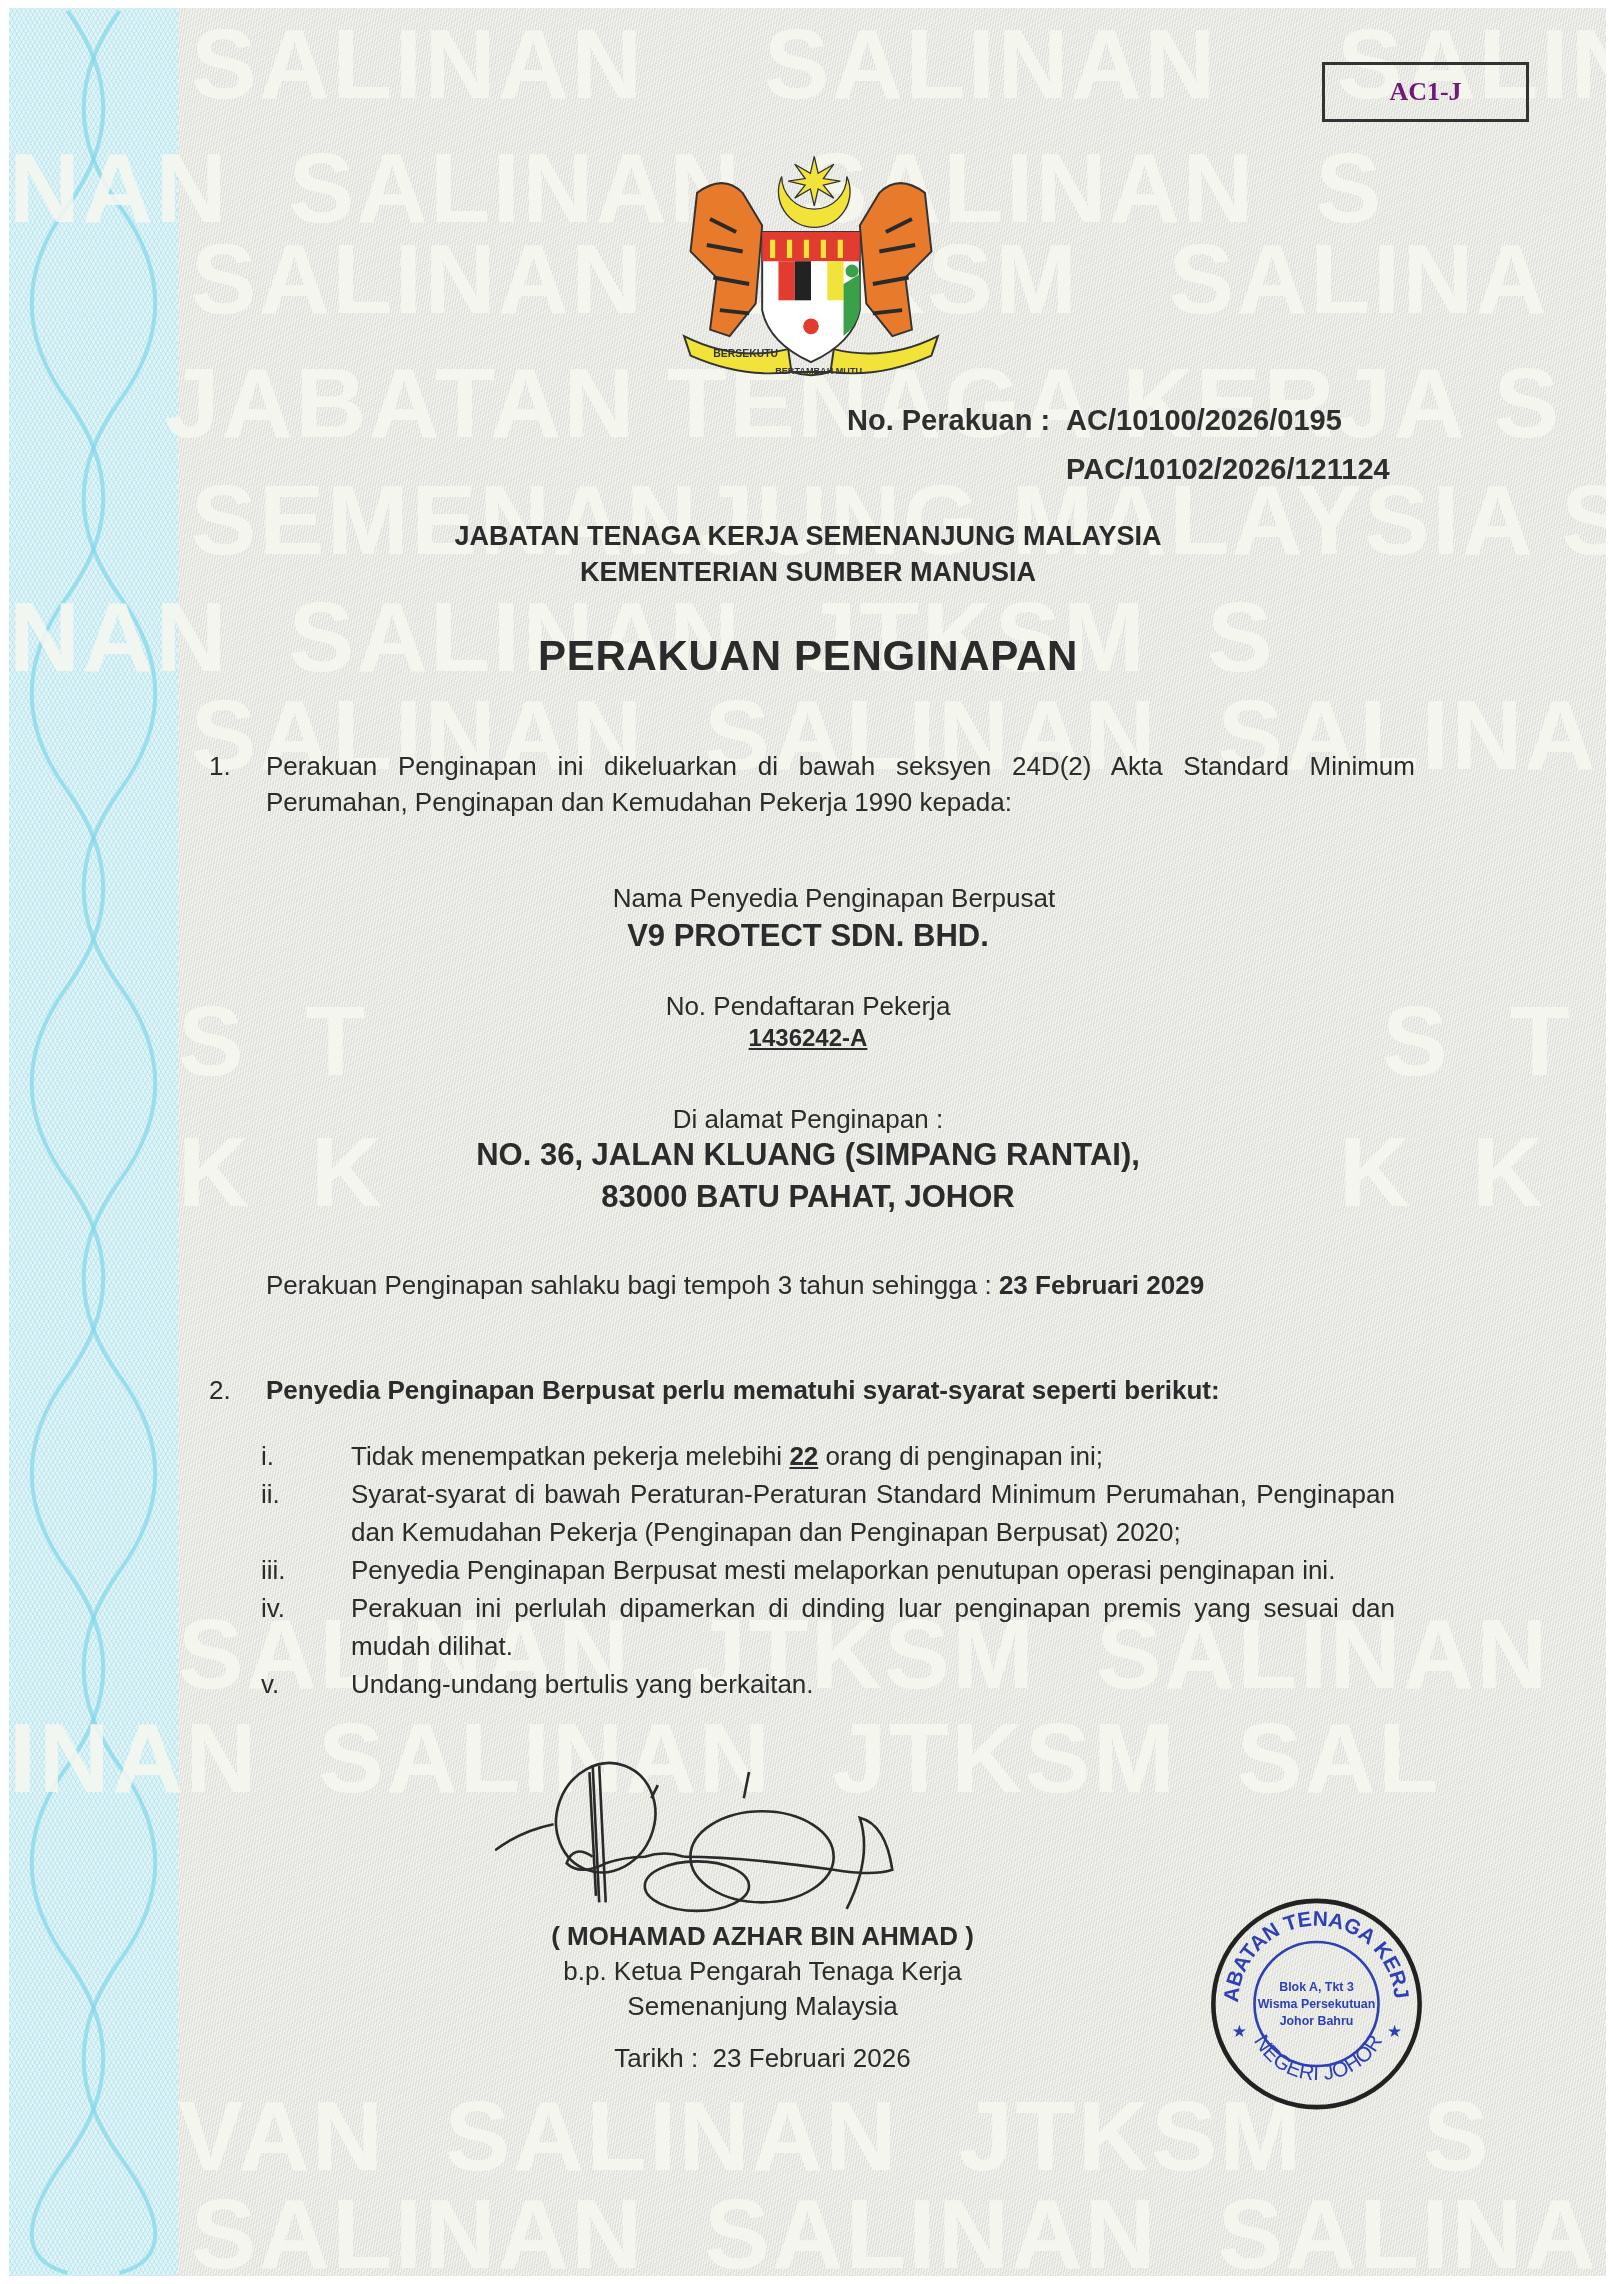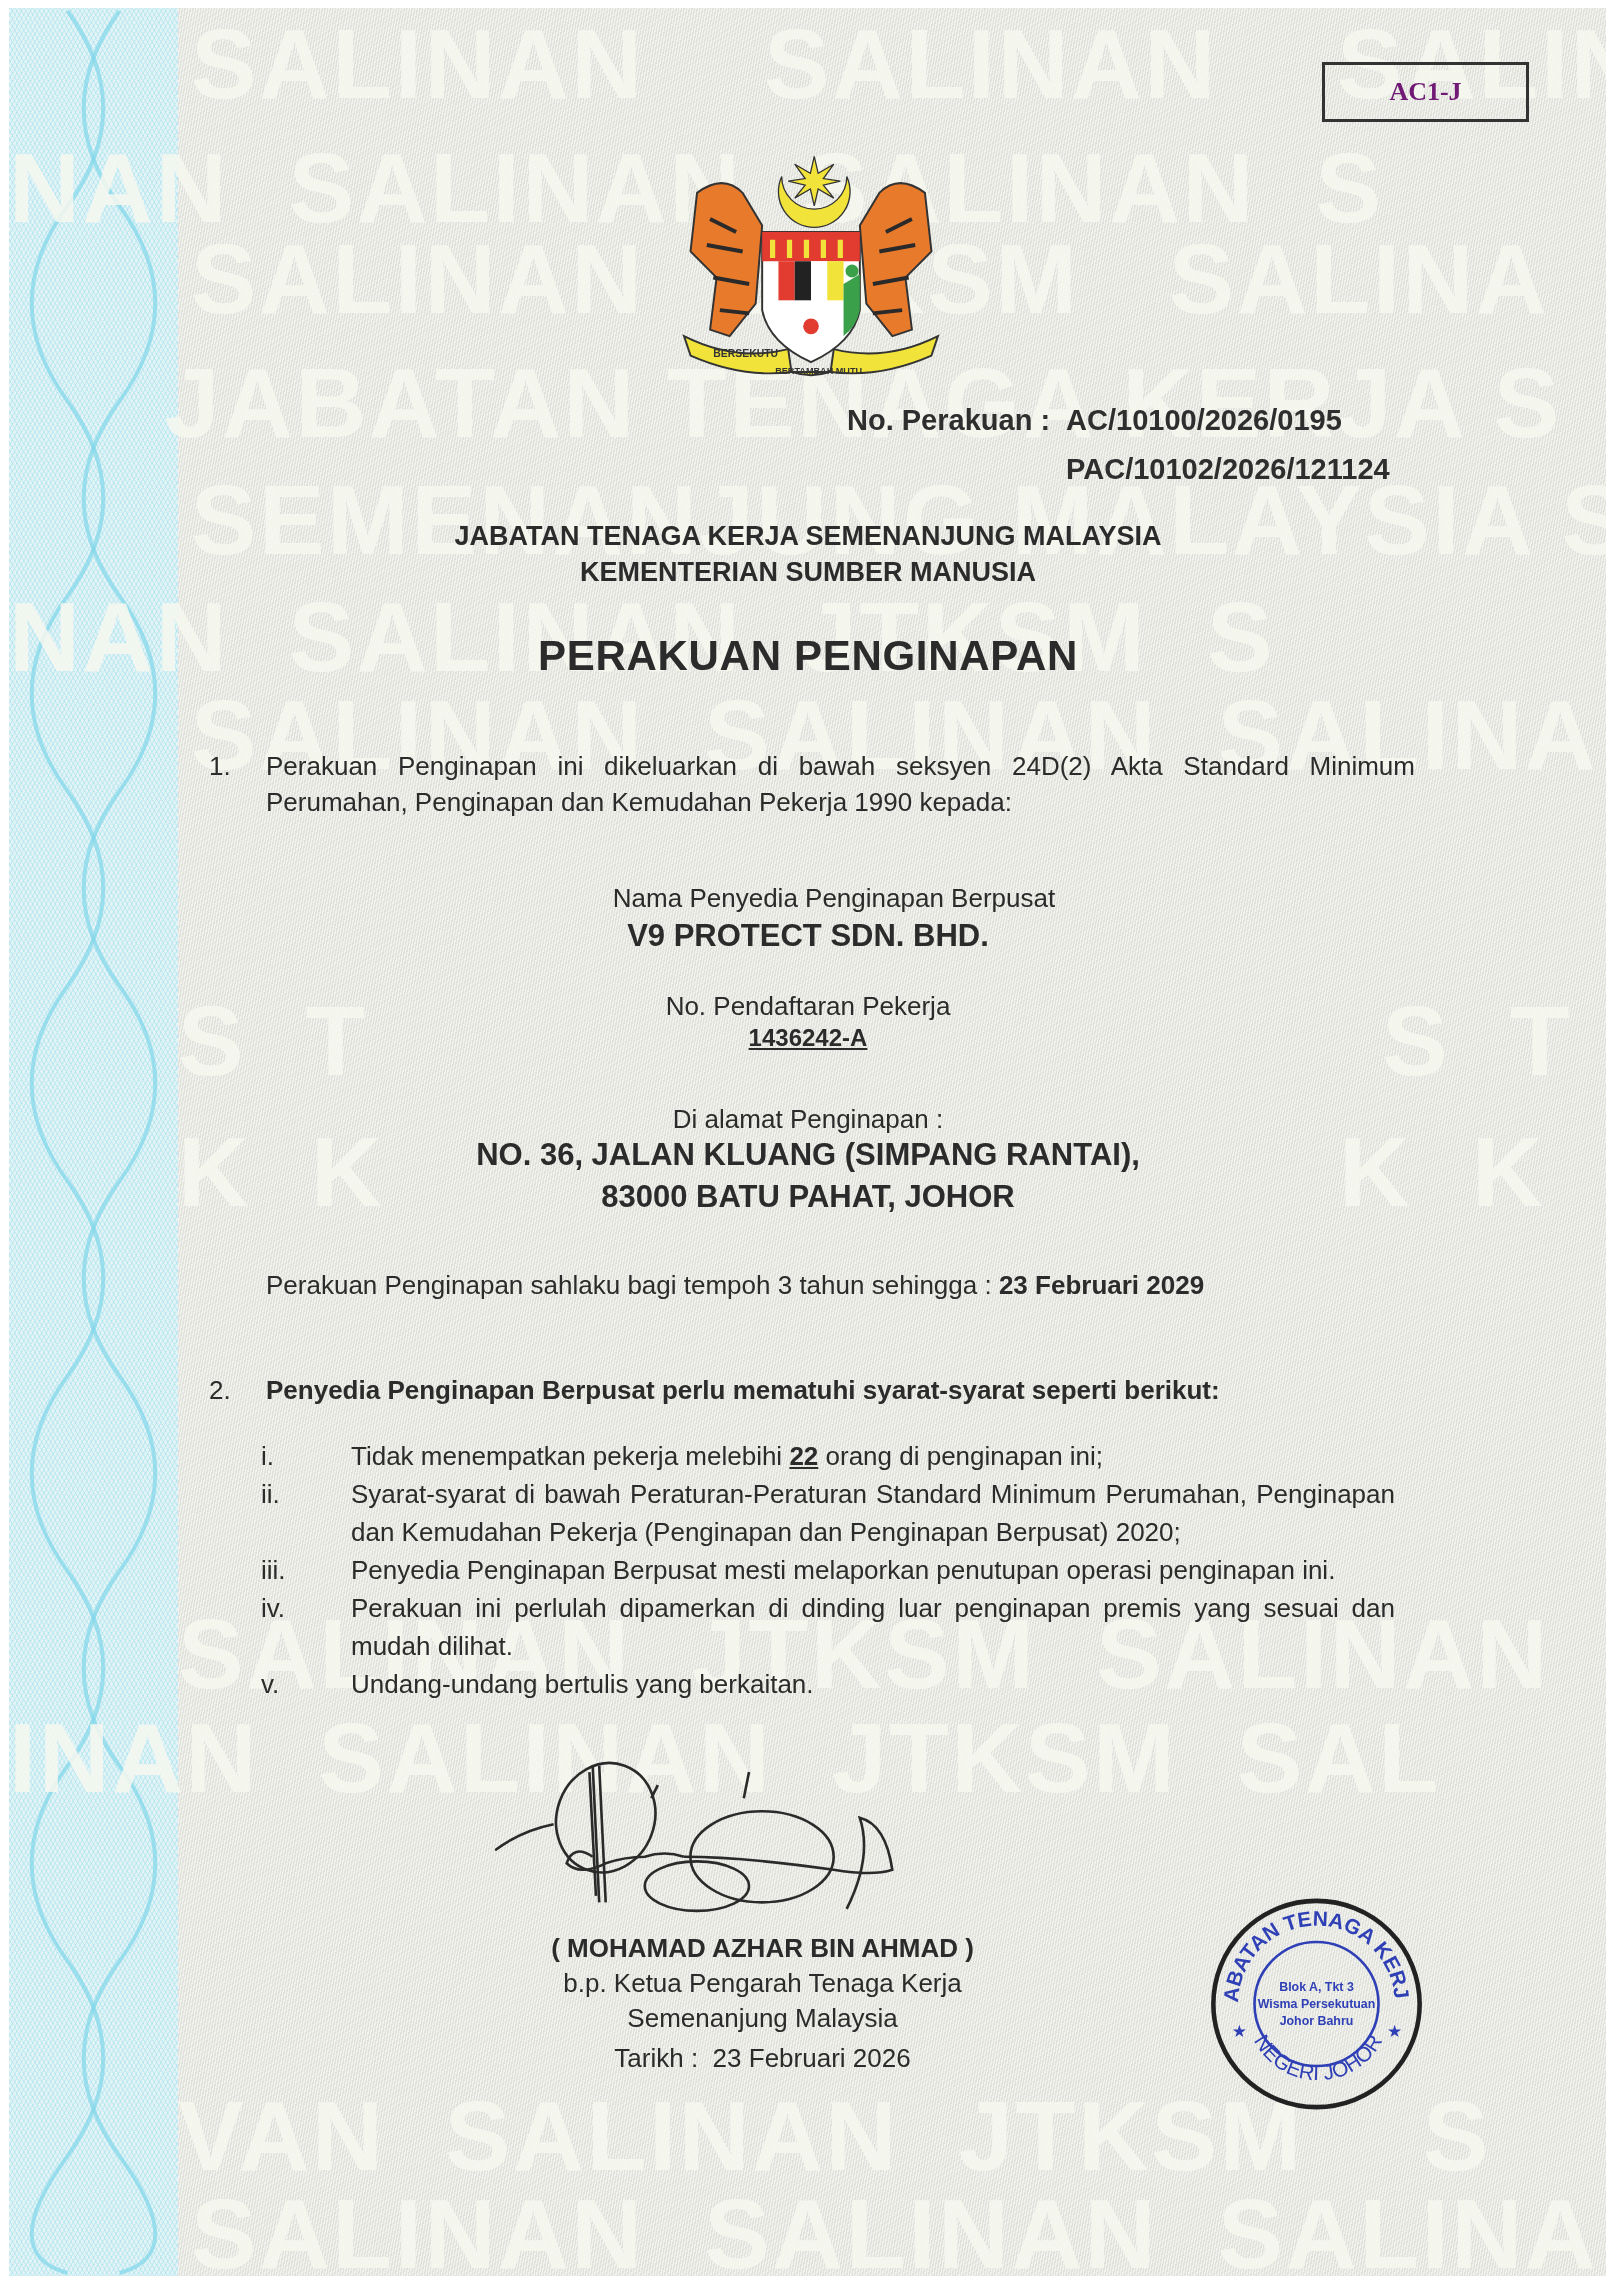--- a/index.html
+++ b/index.html
@@ -201,21 +201,21 @@
   <path d="M150 10 L160 220 M160 10 L170 220 M145 20 L155 210"></path>
   <ellipse cx="170" cy="90" rx="75" ry="85" transform="rotate(20 170 90)"></ellipse>
   <path d="M150 150 Q120 130 110 160 Q130 180 170 160 Q200 150 230 150 Q260 140 290 150"></path>
   <ellipse cx="410" cy="150" rx="110" ry="70"></ellipse>
   <ellipse cx="310" cy="195" rx="80" ry="38"></ellipse>
   <path d="M290 150 Q380 150 520 170 Q580 180 610 170 Q600 100 560 90 Q580 150 540 230"></path>
   <path d="M250 40 L240 60"></path>
   <path d="M390 20 L382 60"></path>
 </svg>
 
-<div class="signer" style="top:1919px;margin-top:12px;">
+<div class="signer" style="top:1919px;">
   <div style="font-weight:bold;">( MOHAMAD AZHAR BIN AHMAD )</div>
   <div>b.p. Ketua Pengarah Tenaga Kerja</div>
   <div>Semenanjung Malaysia</div>
 </div>
 
 <div class="signer" style="top:2041px;">
   <span>Tarikh :</span>&nbsp;
   <span>23 Februari 2026</span>
 </div>
 

